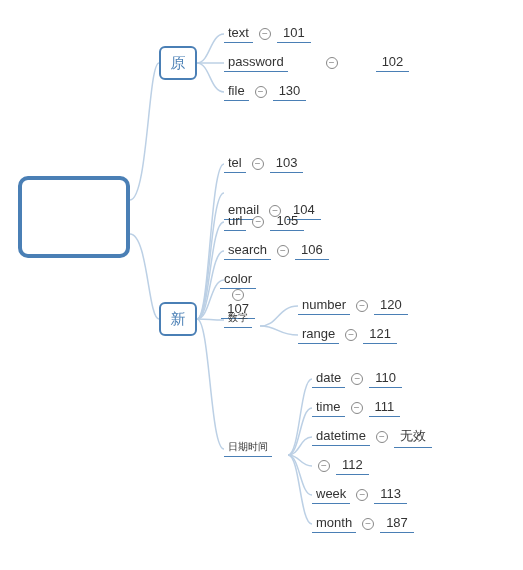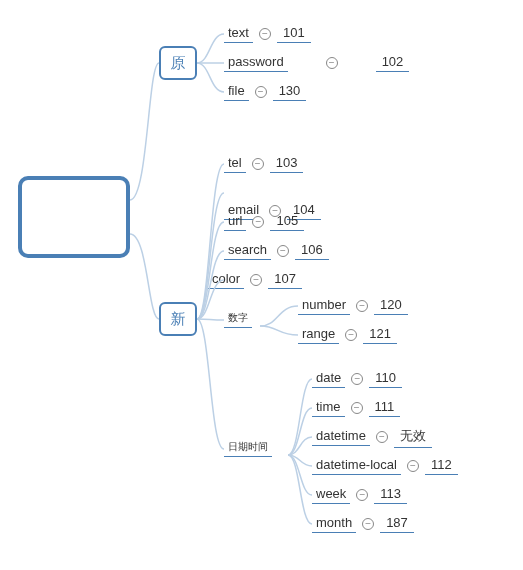--- a/index.html
+++ b/index.html
@@ -128,21 +128,21 @@
 <div class="leaf" style="left:224px; top:213px;">
   <span class="label">url</span>
   <span class="minus">−</span>
   <span class="val">105</span>
 </div>
 <div class="leaf" style="left:224px; top:242px;">
   <span class="label">search</span>
   <span class="minus">−</span>
   <span class="val">106</span>
 </div>
-<div class="leaf" style="left:208px; top:271px;">
+<div class="leaf" style="left:220px; top:271px;flex-direction:column;">
   <span class="label">color</span>
   <span class="minus">−</span>
   <span class="val">107</span>
 </div>
 
 <div class="sub-label" style="left:224px; top:311px;">数字</div>
 <div class="leaf" style="left:298px; top:297px;">
   <span class="label">number</span>
   <span class="minus">−</span>
   <span class="val">120</span>
@@ -163,21 +163,20 @@
   <span class="label">time</span>
   <span class="minus">−</span>
   <span class="val">111</span>
 </div>
 <div class="leaf" style="left:312px; top:428px;">
   <span class="label">datetime</span>
   <span class="minus">−</span>
   <span class="val">无效</span>
 </div>
 <div class="leaf" style="left:312px; top:457px;">
-  <span class="label">datetime-local</span>
   <span class="minus">−</span>
   <span class="val">112</span>
 </div>
 <div class="leaf" style="left:312px; top:486px;">
   <span class="label">week</span>
   <span class="minus">−</span>
   <span class="val">113</span>
 </div>
 <div class="leaf" style="left:312px; top:515px;">
   <span class="label">month</span>

